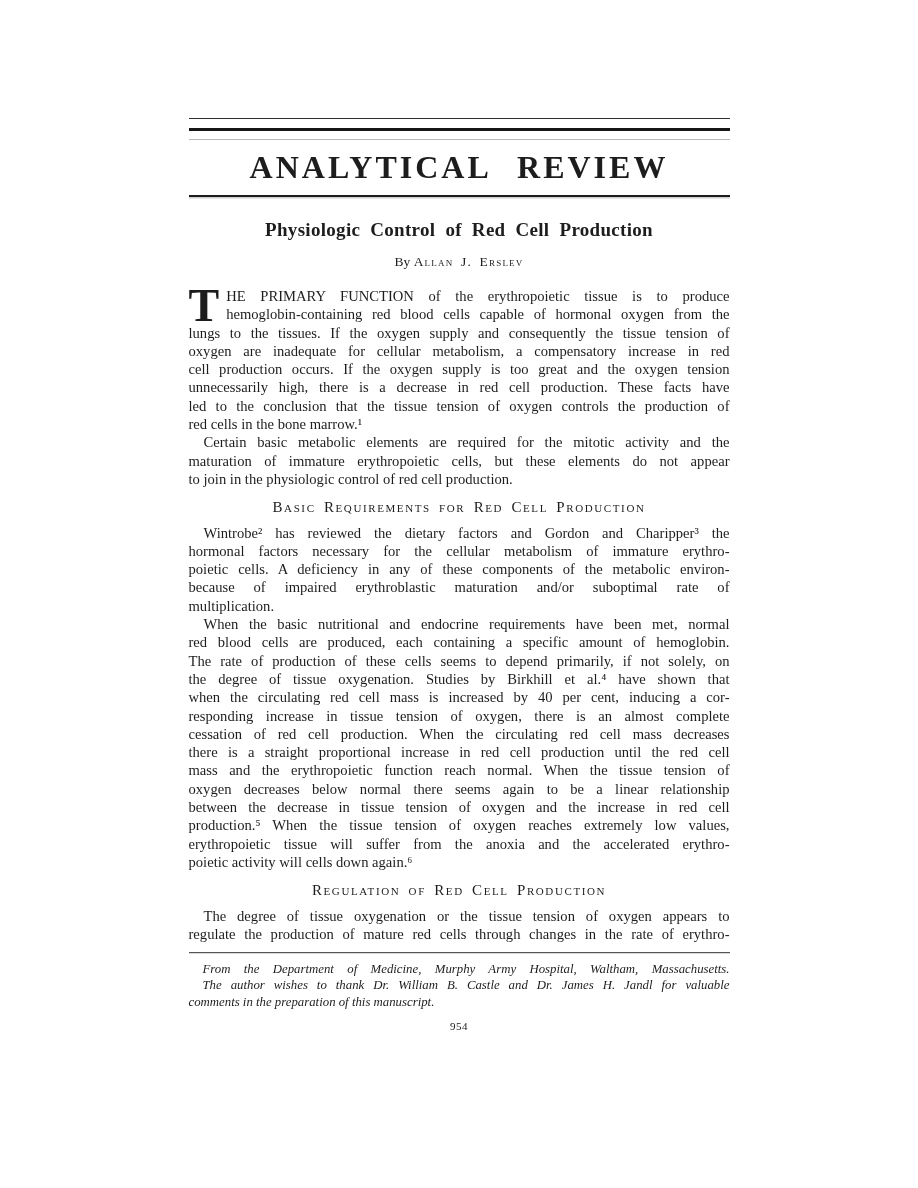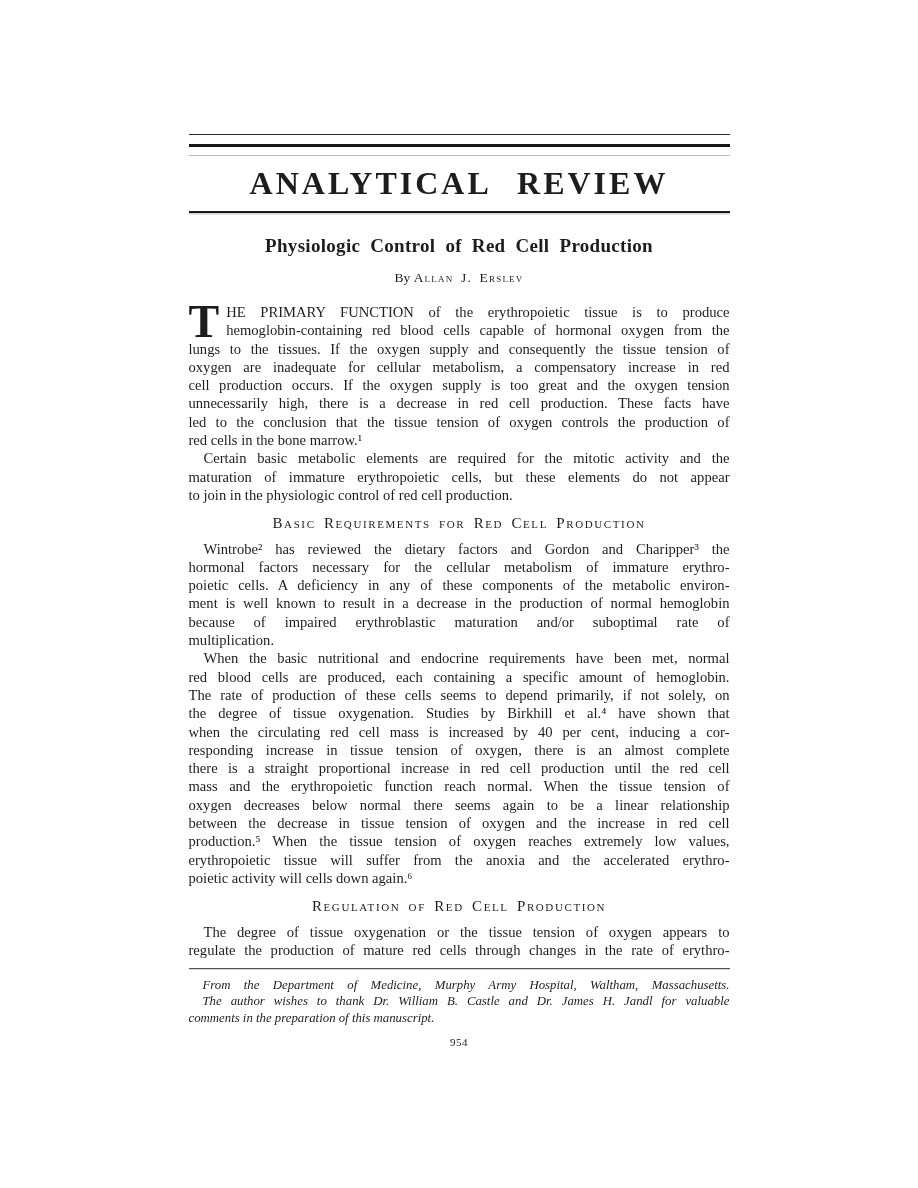--- a/index.html
+++ b/index.html
@@ -6,21 +6,21 @@
   html, body { margin: 0; padding: 0; }
   body {
     width: 918px; height: 1188px;
     background: #ffffff;
     color: #1d1d1d;
     font-family: "Liberation Serif", "DejaVu Serif", serif;
     overflow: hidden;
   }
   .page-content {
     width: 541px;
-    margin: 16px auto;
+    margin: 0 auto;
     padding-top: 110px;
   }
   
   .rule { height: 0; border: none; }
   .rule-thin  { border-top: 1.5px solid #2e2e2e; }
   .rule-thick { border-top: 3px solid #161616; margin-top: 9px; }
   .rule-faint { border-top: 1px solid #b8b8b8; margin-top: 8px; }
   .rule-below-title { border-top: 2.5px solid #1c1c1c; margin-top: 9px; box-shadow: 0 1.5px 0 #cfcfcf; }
   .section-title {
     margin: 9px 0 0 0;
@@ -121,31 +121,31 @@
       <div class="paragraph">
         <div class="line indent">Certain basic metabolic elements are required for the mitotic activity and the</div>
         <div class="line">maturation of immature erythropoietic cells, but these elements do not appear</div>
         <div class="line last">to join in the physiologic control of red cell production.</div>
       </div>
       <div class="section-heading">Basic Requirements for Red Cell Production</div>
       <div class="paragraph">
         <div class="line indent">Wintrobe² has reviewed the dietary factors and Gordon and Charipper³ the</div>
         <div class="line">hormonal factors necessary for the cellular metabolism of immature erythro-</div>
         <div class="line">poietic cells. A deficiency in any of these components of the metabolic environ-</div>
-        <div class="line">ment is well known to result in a decrease in the production of normal hemoglobin</div>
         <div class="line">because of impaired erythroblastic maturation and/or suboptimal rate of</div>
         <div class="line last">multiplication.</div>
       </div>
       <div class="paragraph">
         <div class="line indent">When the basic nutritional and endocrine requirements have been met, normal</div>
         <div class="line">red blood cells are produced, each containing a specific amount of hemoglobin.</div>
         <div class="line">The rate of production of these cells seems to depend primarily, if not solely, on</div>
         <div class="line">the degree of tissue oxygenation. Studies by Birkhill et al.⁴ have shown that</div>
         <div class="line">when the circulating red cell mass is increased by 40 per cent, inducing a cor-</div>
         <div class="line">responding increase in tissue tension of oxygen, there is an almost complete</div>
+        <div class="line">cessation of red cell production. When the circulating red cell mass decreases</div>
         <div class="line">there is a straight proportional increase in red cell production until the red cell</div>
         <div class="line">mass and the erythropoietic function reach normal. When the tissue tension of</div>
         <div class="line">oxygen decreases below normal there seems again to be a linear relationship</div>
         <div class="line">between the decrease in tissue tension of oxygen and the increase in red cell</div>
         <div class="line">production.⁵ When the tissue tension of oxygen reaches extremely low values,</div>
         <div class="line">erythropoietic tissue will suffer from the anoxia and the accelerated erythro-</div>
         <div class="line last">poietic activity will cells down again.⁶</div>
       </div>
       <div class="section-heading">Regulation of Red Cell Production</div>
       <div class="paragraph">

